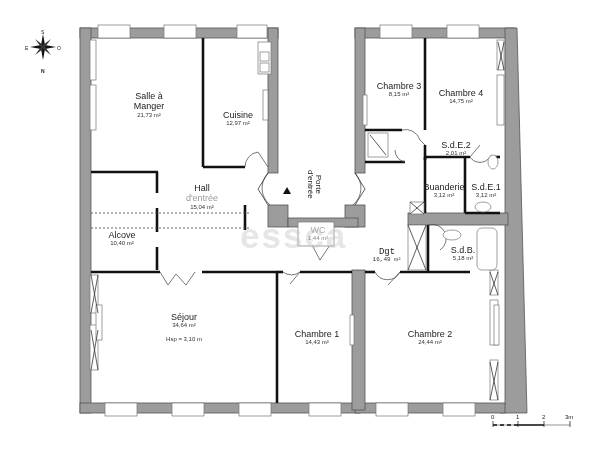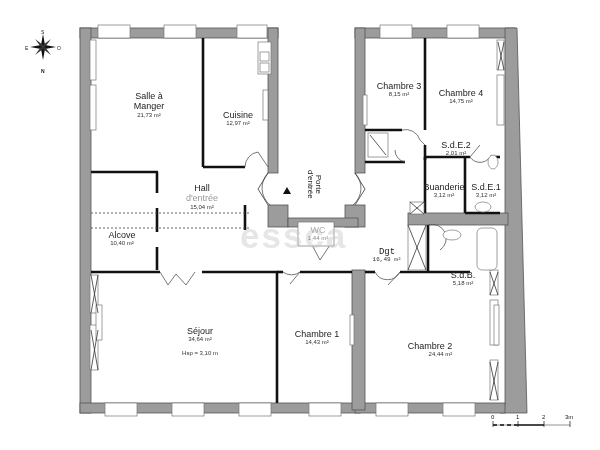--- a/index.html
+++ b/index.html
@@ -257,34 +257,34 @@
   <div class="rarea">15,04 m²</div>
 </div>
 <div class="label" style="left:318px;top:225px;">
   <div class="rname" style="color:#aaa;">WC</div>
   <div class="rarea" style="color:#888;">1,44 m²</div>
 </div>
 <div class="label" style="left:387px;top:247px;font-family:Liberation Mono, monospace;">
   <div class="rname">Dgt</div>
   <div class="rarea">16,49 m²</div>
 </div>
-<div class="label" style="left:463px;top:245px;margin-top:25px;">
+<div class="label" style="left:463px;top:245px;">
   <div class="rname">S.d.B.</div>
   <div class="rarea">5,18 m²</div>
 </div>
-<div class="label" style="left:184px;top:326px;margin-left:16px;">
+<div class="label" style="left:184px;top:312px;">
   <div class="rname">Séjour</div>
   <div class="rarea">34,64 m²</div>
   <div class="rarea" style="margin-top:7px;">Hsp = 3,10 m</div>
 </div>
 <div class="label" style="left:317px;top:329px;">
   <div class="rname">Chambre 1</div>
   <div class="rarea">14,43 m²</div>
 </div>
-<div class="label" style="left:430px;top:341px;text-align:right;">
+<div class="label" style="left:430px;top:329px;">
   <div class="rname">Chambre 2</div>
   <div class="rarea">24,44 m²</div>
 </div>
 
 <div class="porte" style="left:322px;top:170px;">
   <div>Porte</div>
   <div>d'entrée</div>
 </div>
 
 <div class="scale-t" style="left:491px;top:414px;">0</div>

